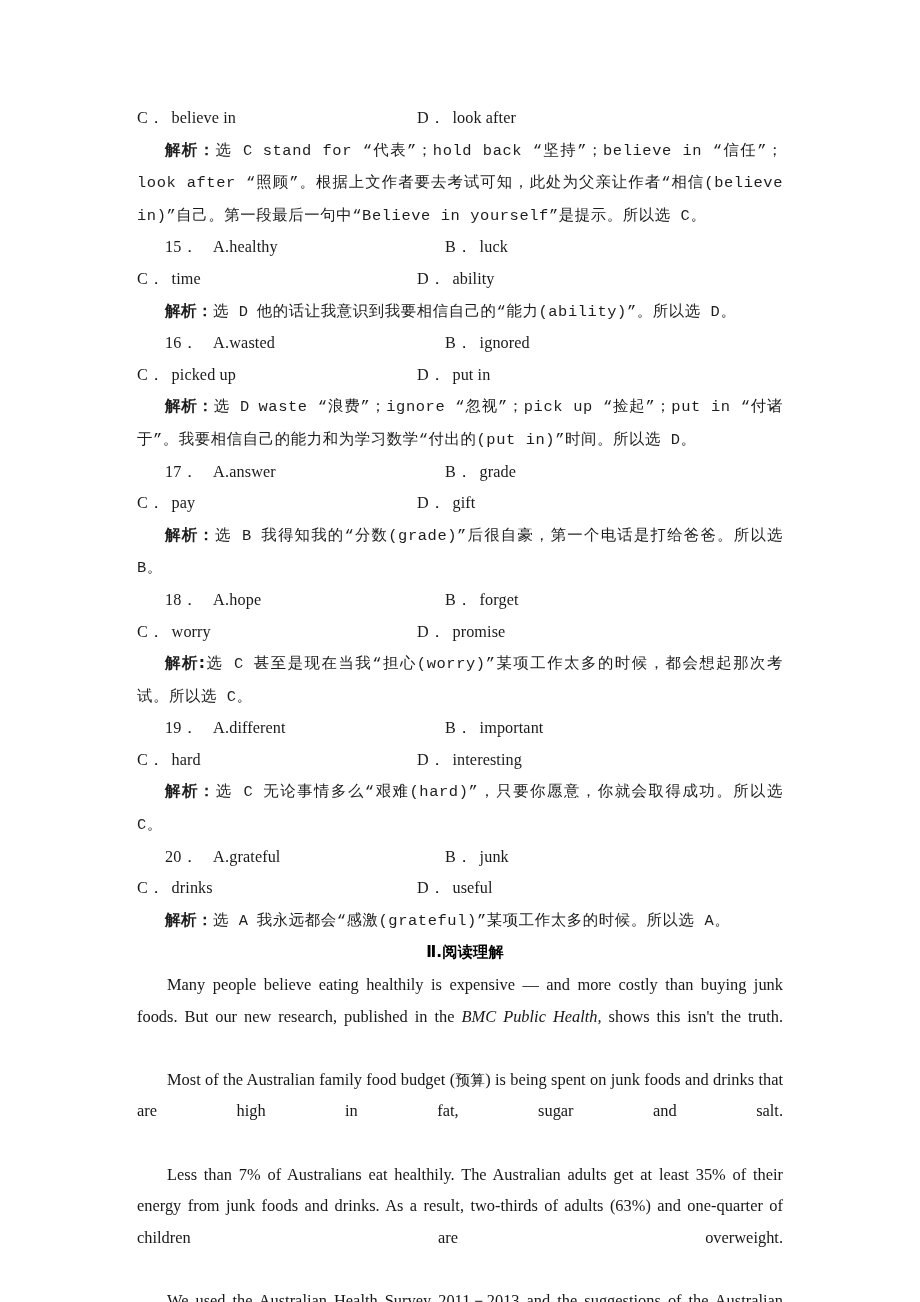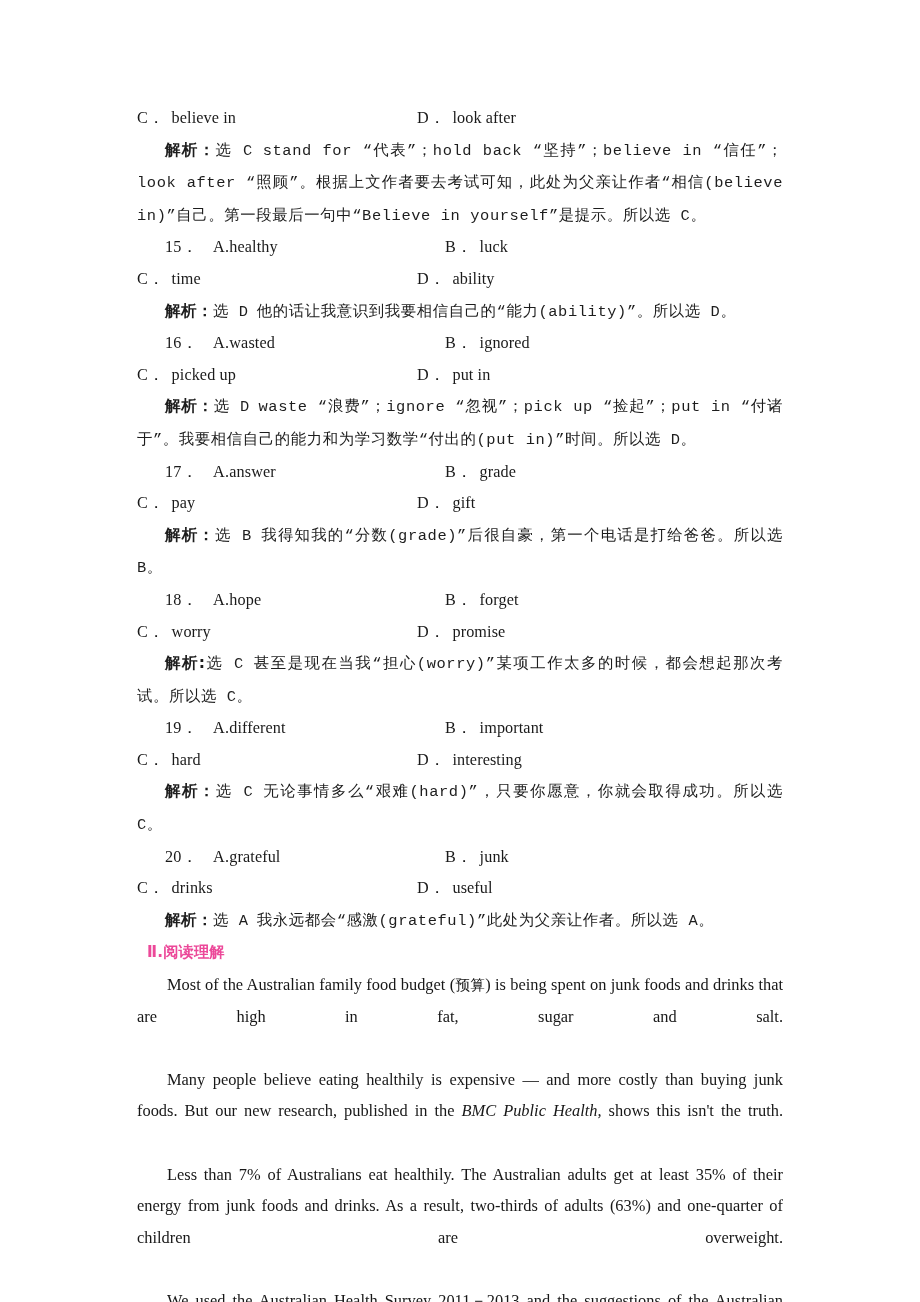--- a/index.html
+++ b/index.html
@@ -90,22 +90,23 @@
     letter-spacing: 0.4px;
   }
 
   
   .sec-head {
     font-family: "DejaVu Sans", "Liberation Sans", sans-serif;
     font-size: 15.2px;
     line-height: 31.6px;
     font-weight: 600;
     text-indent: 10px;
-    color: #ec4899;
+    color: #000000;
     letter-spacing: 0.2px;
+    text-align: center;
   }
 
   
   .para {
     font-size: 16.4px;
     line-height: 31.6px;
     text-indent: 30px;
     text-align: justify;
     color: #171717;
     font-family: "Liberation Serif", "DejaVu Serif", serif;
@@ -274,26 +275,26 @@
         <div class="opt-row">
           <span class="col col-left">
             <span class="olabel">C．</span>
             <span class="otext">drinks</span>
           </span>
           <span class="col">
             <span class="olabel">D．</span>
             <span class="otext">useful</span>
           </span>
         </div>
-        <div class="analysis"><span class="jx">解析：</span><span class="cjk">选 A</span>&nbsp;&nbsp;<span class="cjk">我永远都会“感激(grateful)”此处为父亲让作者。所以选 A。</span></div>
+        <div class="analysis"><span class="jx">解析：</span><span class="cjk">选 A</span>&nbsp;&nbsp;<span class="cjk">我永远都会“感激(grateful)”某项工作太多的时候。所以选 A。</span></div>
       </div>
 
     <div class="sec-head">Ⅱ.阅读理解</div>
 
     <div id="passage-list">
+        <p class="para j">Many people believe eating healthily is expensive — and more costly than buying junk foods. But our new research, published in the <span class="ital">BMC Public Health,</span> shows this isn't the truth.</p>
         <p class="para j">Most of the Australian family food budget (<span class="cjk">预算</span>) is being spent on junk foods and drinks that are high in fat, sugar and salt.</p>
-        <p class="para j">Many people believe eating healthily is expensive — and more costly than buying junk foods. But our new research, published in the <span class="ital">BMC Public Health,</span> shows this isn't the truth.</p>
         <p class="para j">Less than 7% of Australians eat healthily. The Australian adults get at least 35% of their energy from junk foods and drinks. As a result, two-thirds of adults (63%) and one-quarter of children are overweight.</p>
         <p class="para j">We used the Australian Health Survey 2011－2013 and the suggestions of the Australian Dietary Guidelines to model healthy diets for a family of two adults and two children every two</p>
       </div>
 
   </div>
 </div>
 
 </body></html>

